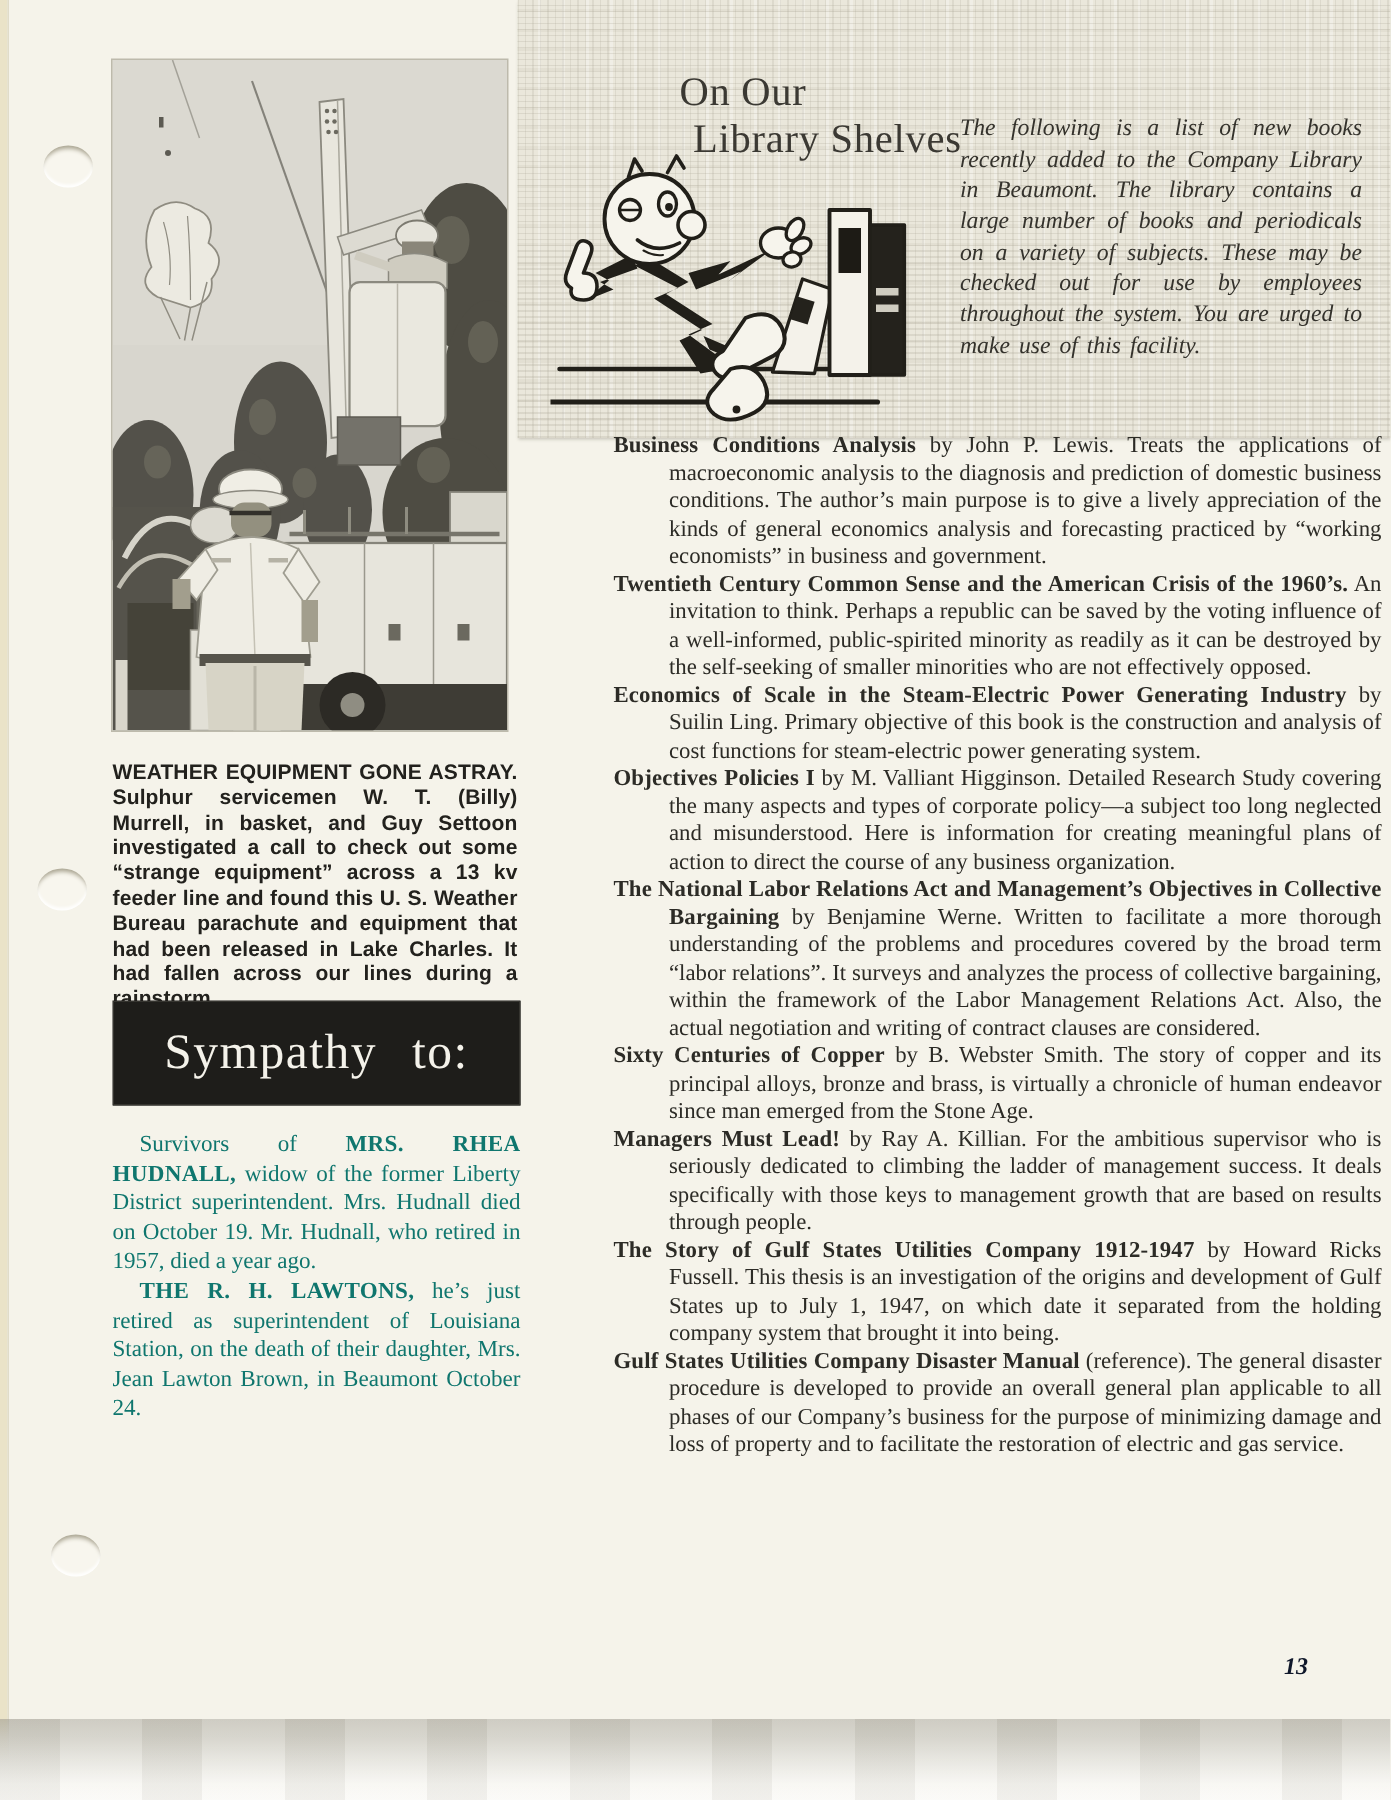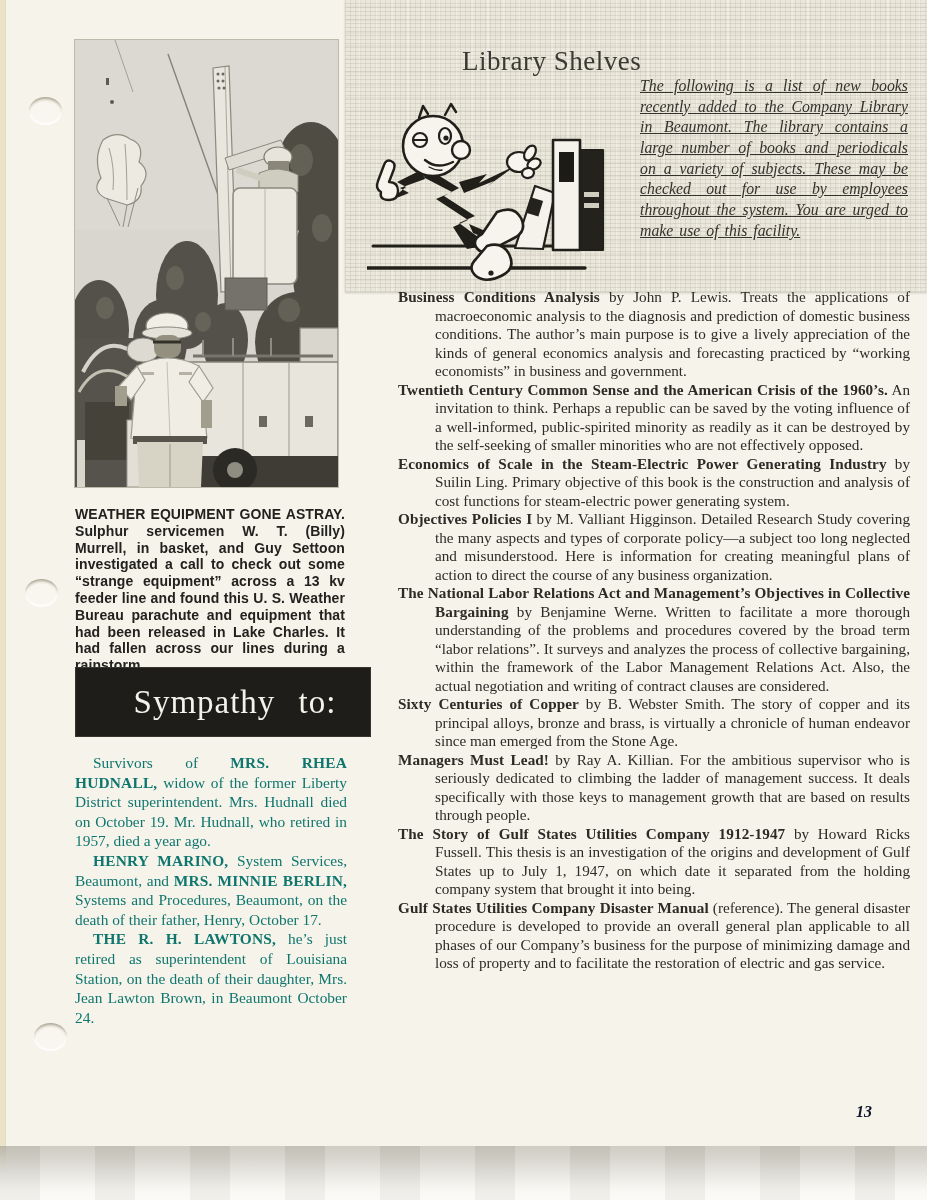--- a/index.html
+++ b/index.html
@@ -22,45 +22,45 @@
     background:repeating-linear-gradient(90deg, rgba(120,117,106,0.08) 0 40px, rgba(255,255,255,0.10) 40px 95px);}
   
   .photo-frame{position:absolute;left:75px;top:40px;width:263px;height:447px;
     outline:1px solid #bdbaac;background:#d7d5cd;}
   
   .photo-caption{position:absolute;left:75px;top:492px;width:270px;
     font-family:"Liberation Sans", sans-serif;font-weight:bold;
     font-size:14px;line-height:16.8px;text-align:justify;color:#22211d;letter-spacing:0.1px;}
   
   .sympathy-box{position:absolute;left:75px;top:667px;width:272px;height:70px;background:#1e1d1a;
-    display:flex;align-items:center;justify-content:center;box-shadow:0 0 0 1px #35342f inset;padding-left:24px;}
+    display:flex;align-items:center;justify-content:center;box-shadow:0 0 0 1px #35342f inset;}
   .sympathy-box .hd{color:#f4f2ea;font-size:33px;letter-spacing:1px;word-spacing:14px;font-weight:normal;}
   .obits{position:absolute;left:75px;top:753px;width:272px;
     font-size:15.4px;line-height:19.6px;text-align:justify;color:#0f766e;}
   .obits p{margin:0;text-indent:18px;}
   .obits b{letter-spacing:0.2px;}
   
   .panel{position:absolute;left:345px;top:0;width:582px;height:292px;
     background-color:#eae7db;
     background-image:
       repeating-linear-gradient(90deg, rgba(167,162,146,0.20) 0 1px, transparent 1px 5px),
       repeating-linear-gradient(0deg, rgba(167,162,146,0.24) 0 1px, transparent 1px 4px),
       repeating-linear-gradient(90deg, transparent 0 14px, rgba(255,255,255,0.30) 14px 16px),
       repeating-linear-gradient(0deg, transparent 0 11px, rgba(180,174,156,0.14) 11px 13px);
     box-shadow:0 1px 2px rgba(120,115,100,0.35);}
   .panel-title{position:absolute;left:108px;top:46px;font-size:27px;line-height:31px;
     color:#3b3933;letter-spacing:0.5px;}
   .panel-title .l2{margin-left:9px;}
   .panel-intro{position:absolute;left:295px;top:60px;width:268px;
     font-style:italic;font-size:15.8px;line-height:20.7px;text-align:justify;color:#34322c;
-    word-spacing:2px;text-decoration:underline;}
+    word-spacing:2px;}
   .panel-intro::first-line{text-indent:20px;}
   .reddy{position:absolute;left:22px;top:96px;}
   
-  .books{position:absolute;left:398px;top:288px;width:512px;
+  .books{position:absolute;left:409px;top:288px;width:512px;
     font-size:15.2px;line-height:18.5px;text-align:justify;color:#2c2b26;font-family:Liberation Serif, serif;}
   .books p{margin:0;padding-left:37px;text-indent:-37px;}
   .books b{letter-spacing:0.1px;}
   .page-number{position:absolute;left:856px;top:1103px;font-weight:bold;font-style:italic;font-size:16px;color:#0f172a;}
 </style>
 </head>
 <body>
 
 <div class="edge-left"></div>
 <div class="edge-line"></div>
@@ -185,28 +185,28 @@
 <p class="photo-caption">WEATHER EQUIPMENT GONE ASTRAY. Sulphur servicemen W. T. (Billy) Murrell, in basket, and Guy Settoon investigated a call to check out some “strange equipment” across a 13 kv feeder line and found this U. S. Weather Bureau parachute and equipment that had been released in Lake Charles. It had fallen across our lines during a rainstorm.</p>
 
 <div class="sympathy-box">
   <span class="hd">Sympathy to:</span>
 </div>
 
 <div class="obits">
 
     <p><span>Survivors of </span><b>MRS. RHEA HUDNALL,</b><span> widow of the former Liberty District superintendent. Mrs. Hudnall died on October 19. Mr. Hudnall, who retired in 1957, died a year ago.</span></p>
 
-    <p><b>HENRY MARINO,</b><span> System Services, Beaumont, and </span><b>MRS. MINNIE BERLIN,</b><span> Systems and Procedures, Beaumont, on the death of their father, Henry, October 17.</span></p>
 
 
     <p><b>THE R. H. LAWTONS,</b><span> he’s just retired as superintendent of Louisiana Station, on the death of their daughter, Mrs. Jean Lawton Brown, in Beaumont October 24.</span></p>
   </div>
 
 <div class="panel">
   <div class="panel-title">
+    <div>On Our</div>
     <div class="l2">Library Shelves</div>
   </div>
   <p class="panel-intro">The following is a list of new books recently added to the Company Library in Beaumont. The library contains a large number of books and periodicals on a variety of subjects. These may be checked out for use by employees throughout the system. You are urged to make use of this facility.</p>
 
   <svg class="reddy" width="255" height="195" viewBox="0 0 255 195" aria-hidden="true">
     <g stroke="#211f19" stroke-width="2.2" fill="none" stroke-linecap="round" stroke-linejoin="round">
 
       <path d="M6 150 H194" stroke-width="3"></path>
       <path d="M0 172 H218" stroke-width="3.4"></path>
 

